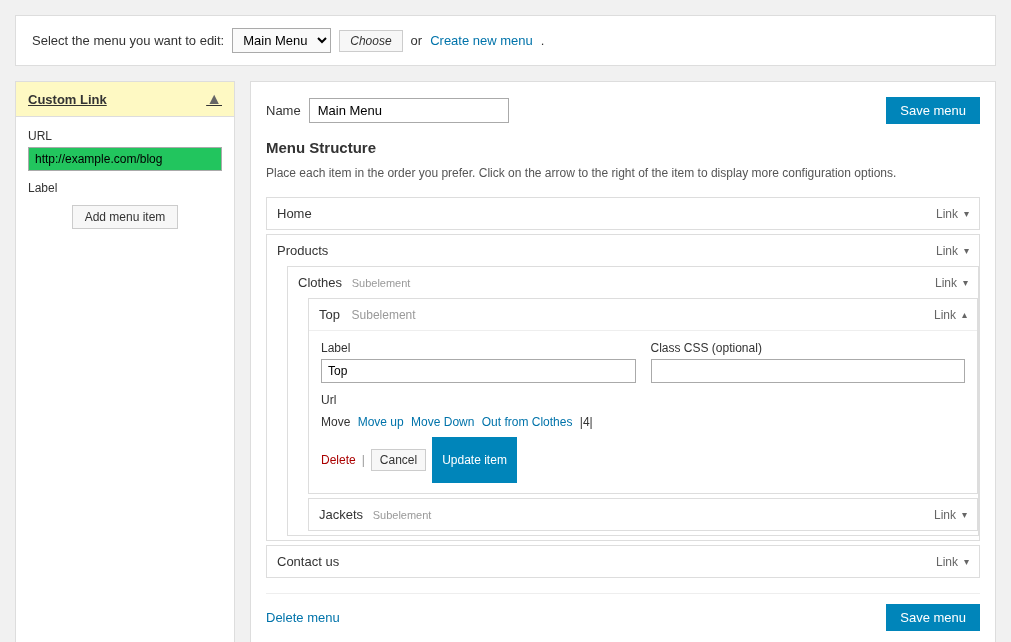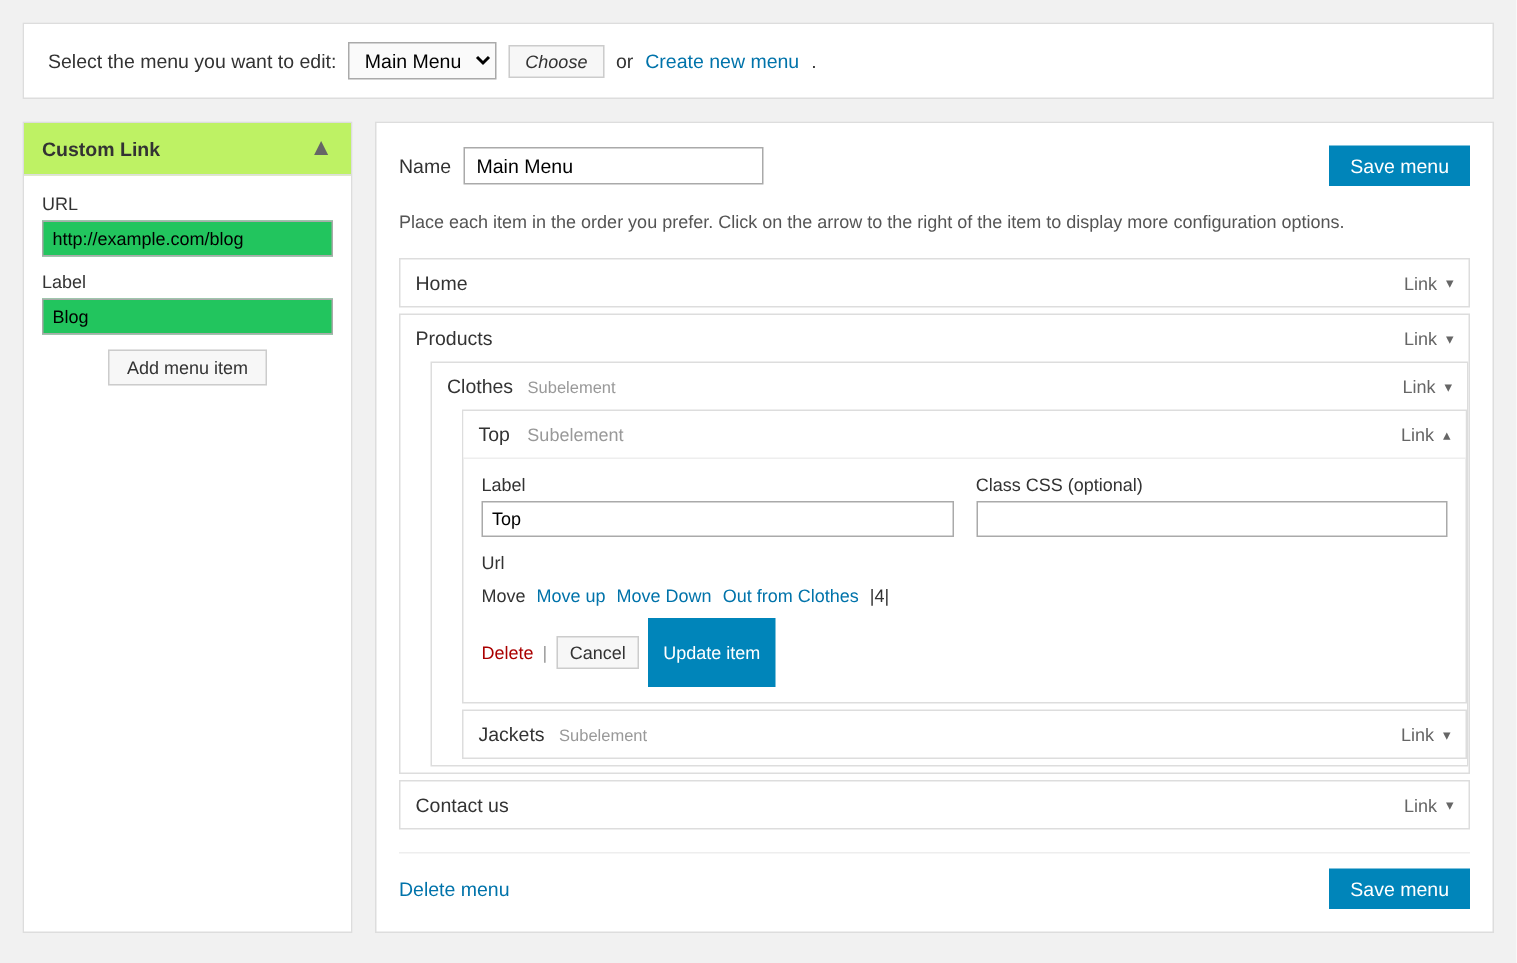--- a/index.html
+++ b/index.html
@@ -40,28 +40,29 @@
     .main-layout { display: flex; gap: 15px; }
 
     
     .left-panel {
       width: 220px;
       flex-shrink: 0;
       background: #fff;
       border: 1px solid #ddd;
     }
     .left-panel-header {
-      background: #bef264;
+      background: #fef9c3;
       border-bottom: 1px solid #ddd;
       padding: 8px 12px;
       display: flex;
       justify-content: space-between;
       align-items: center;
       font-size: 13px;
       font-weight: bold;
+      text-decoration: underline;
     }
     .left-panel-header .toggle-icon { color: #666; font-size: 16px; cursor: pointer; }
     .left-panel-body { padding: 12px; }
     .form-row { margin-bottom: 10px; }
     .form-row label { display: block; margin-bottom: 4px; font-size: 12px; color: #333; }
     .form-row input[type="text"] {
       width: 100%;
       border: 1px solid #aaa;
       padding: 4px 6px;
       font-size: 12px;
@@ -231,36 +232,36 @@
         <span>Custom Link</span>
         <span class="toggle-icon">▲</span>
       </div>
       <div class="left-panel-body">
         <div class="form-row">
           <label>URL</label>
           <input type="text" value="http://example.com/blog" style="">
         </div>
         <div class="form-row">
           <label>Label</label>
-          <input type="text" value="Blog" style="">
         </div>
         <button class="add-menu-item-btn">Add menu item</button>
       </div>
     </div>
 
     <div class="right-panel">
 
       <div class="right-panel-header">
         <div class="menu-name-row">
           <label>Name</label>
           <input type="text" value="Main Menu" style="">
         </div>
         <button class="save-menu-btn">Save menu</button>
       </div>
 
+      <div class="menu-structure-title">Menu Structure</div>
       <div class="menu-structure-desc">Place each item in the order you prefer. Click on the arrow to the right of the item to display more configuration options.</div>
 
       <div class="menu-item">
         <div class="menu-item-header">
           <span class="menu-item-label">Home</span>
           <div class="menu-item-right">
             <span class="menu-item-type">Link</span>
             <span class="menu-item-arrow arrow-down"></span>
           </div>
         </div>

